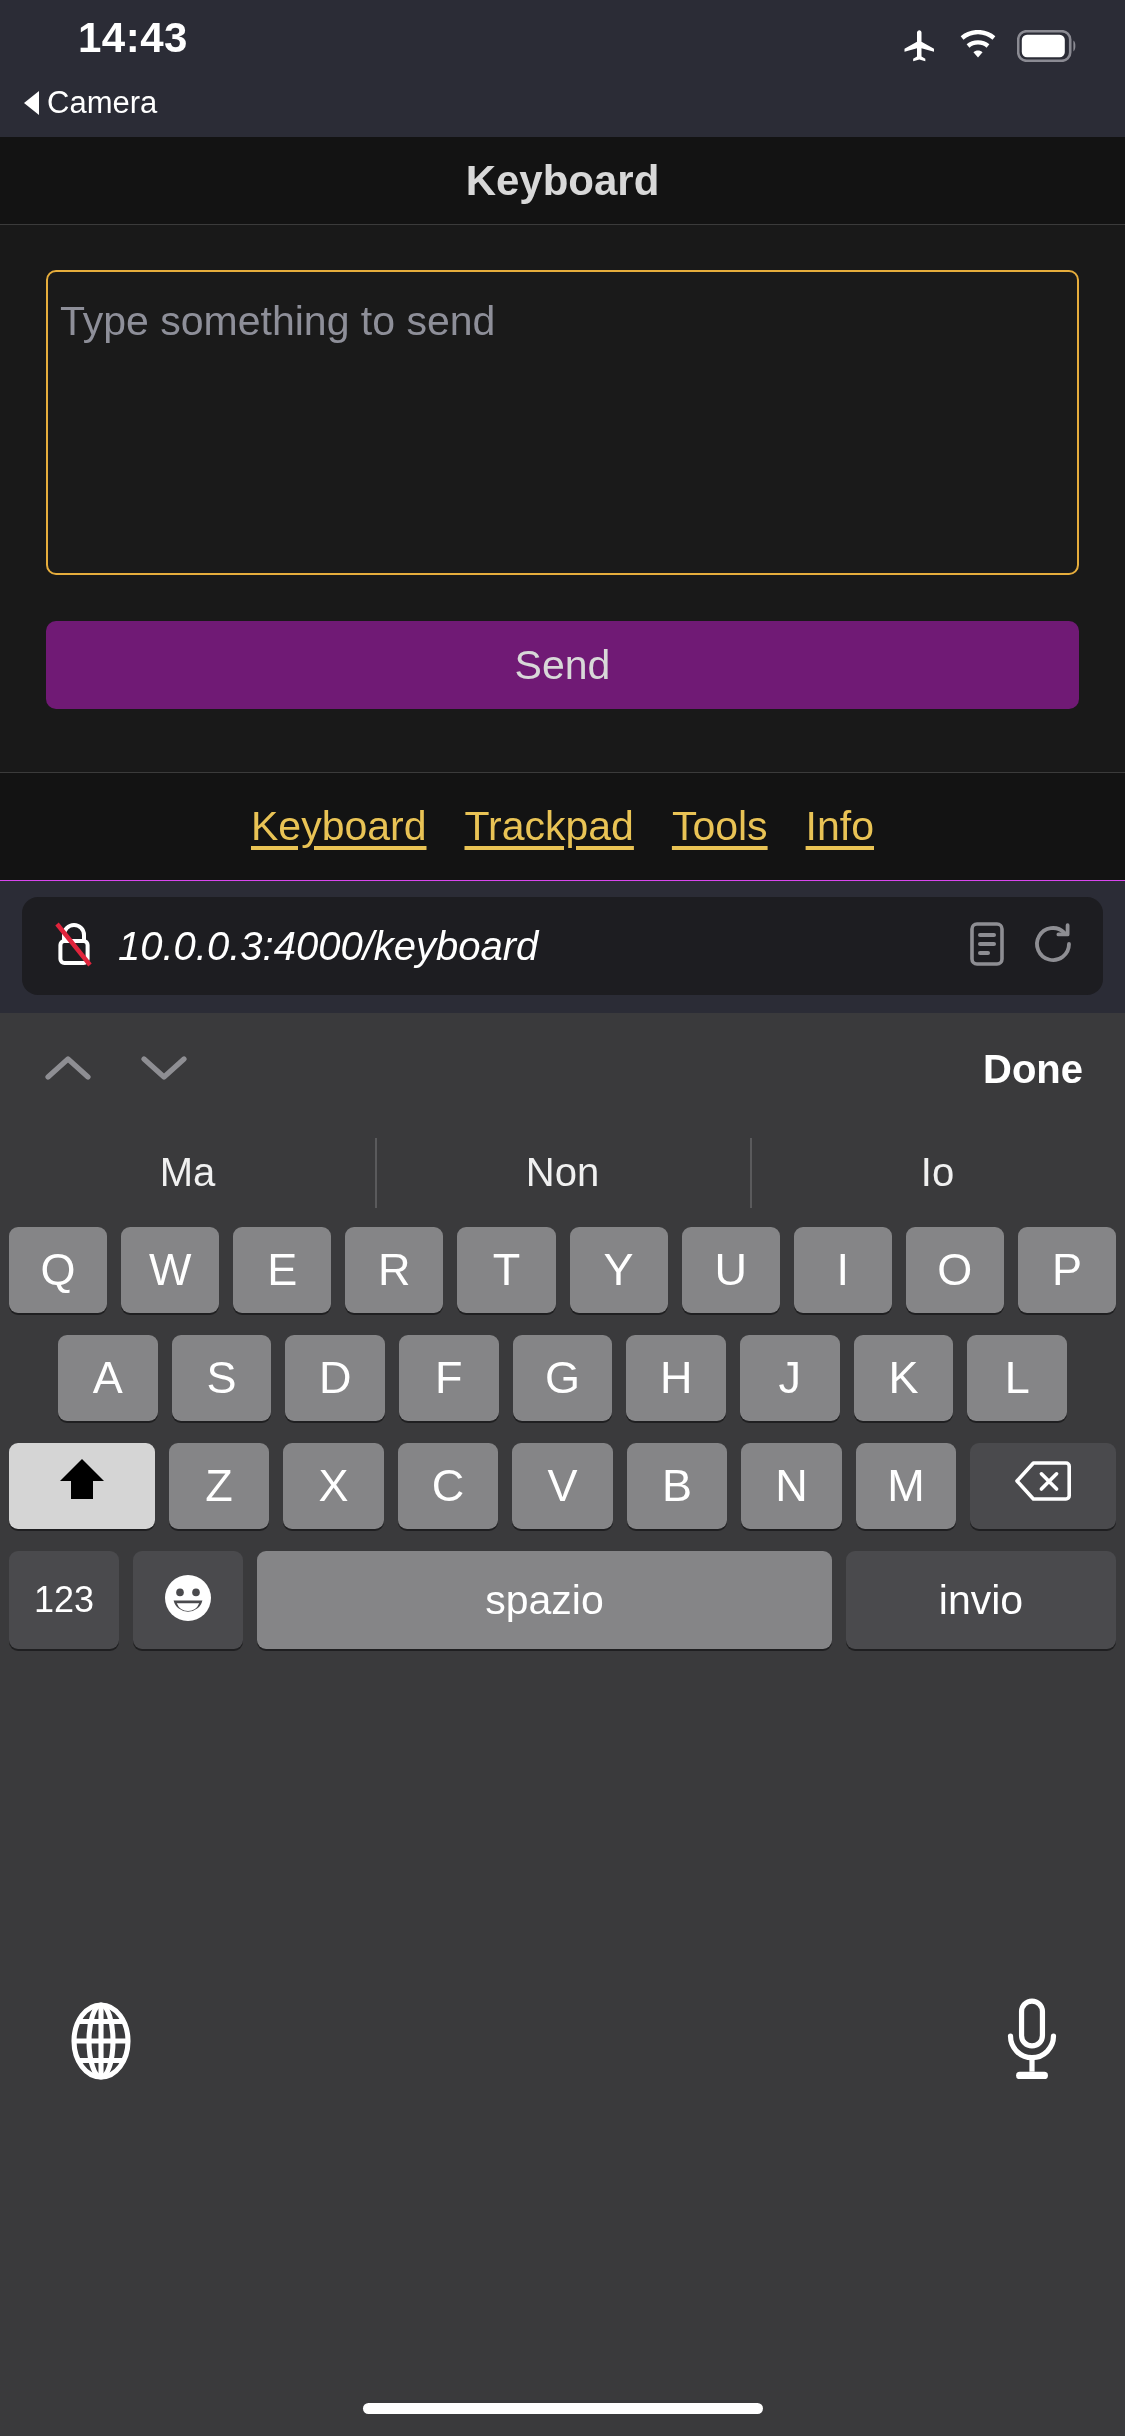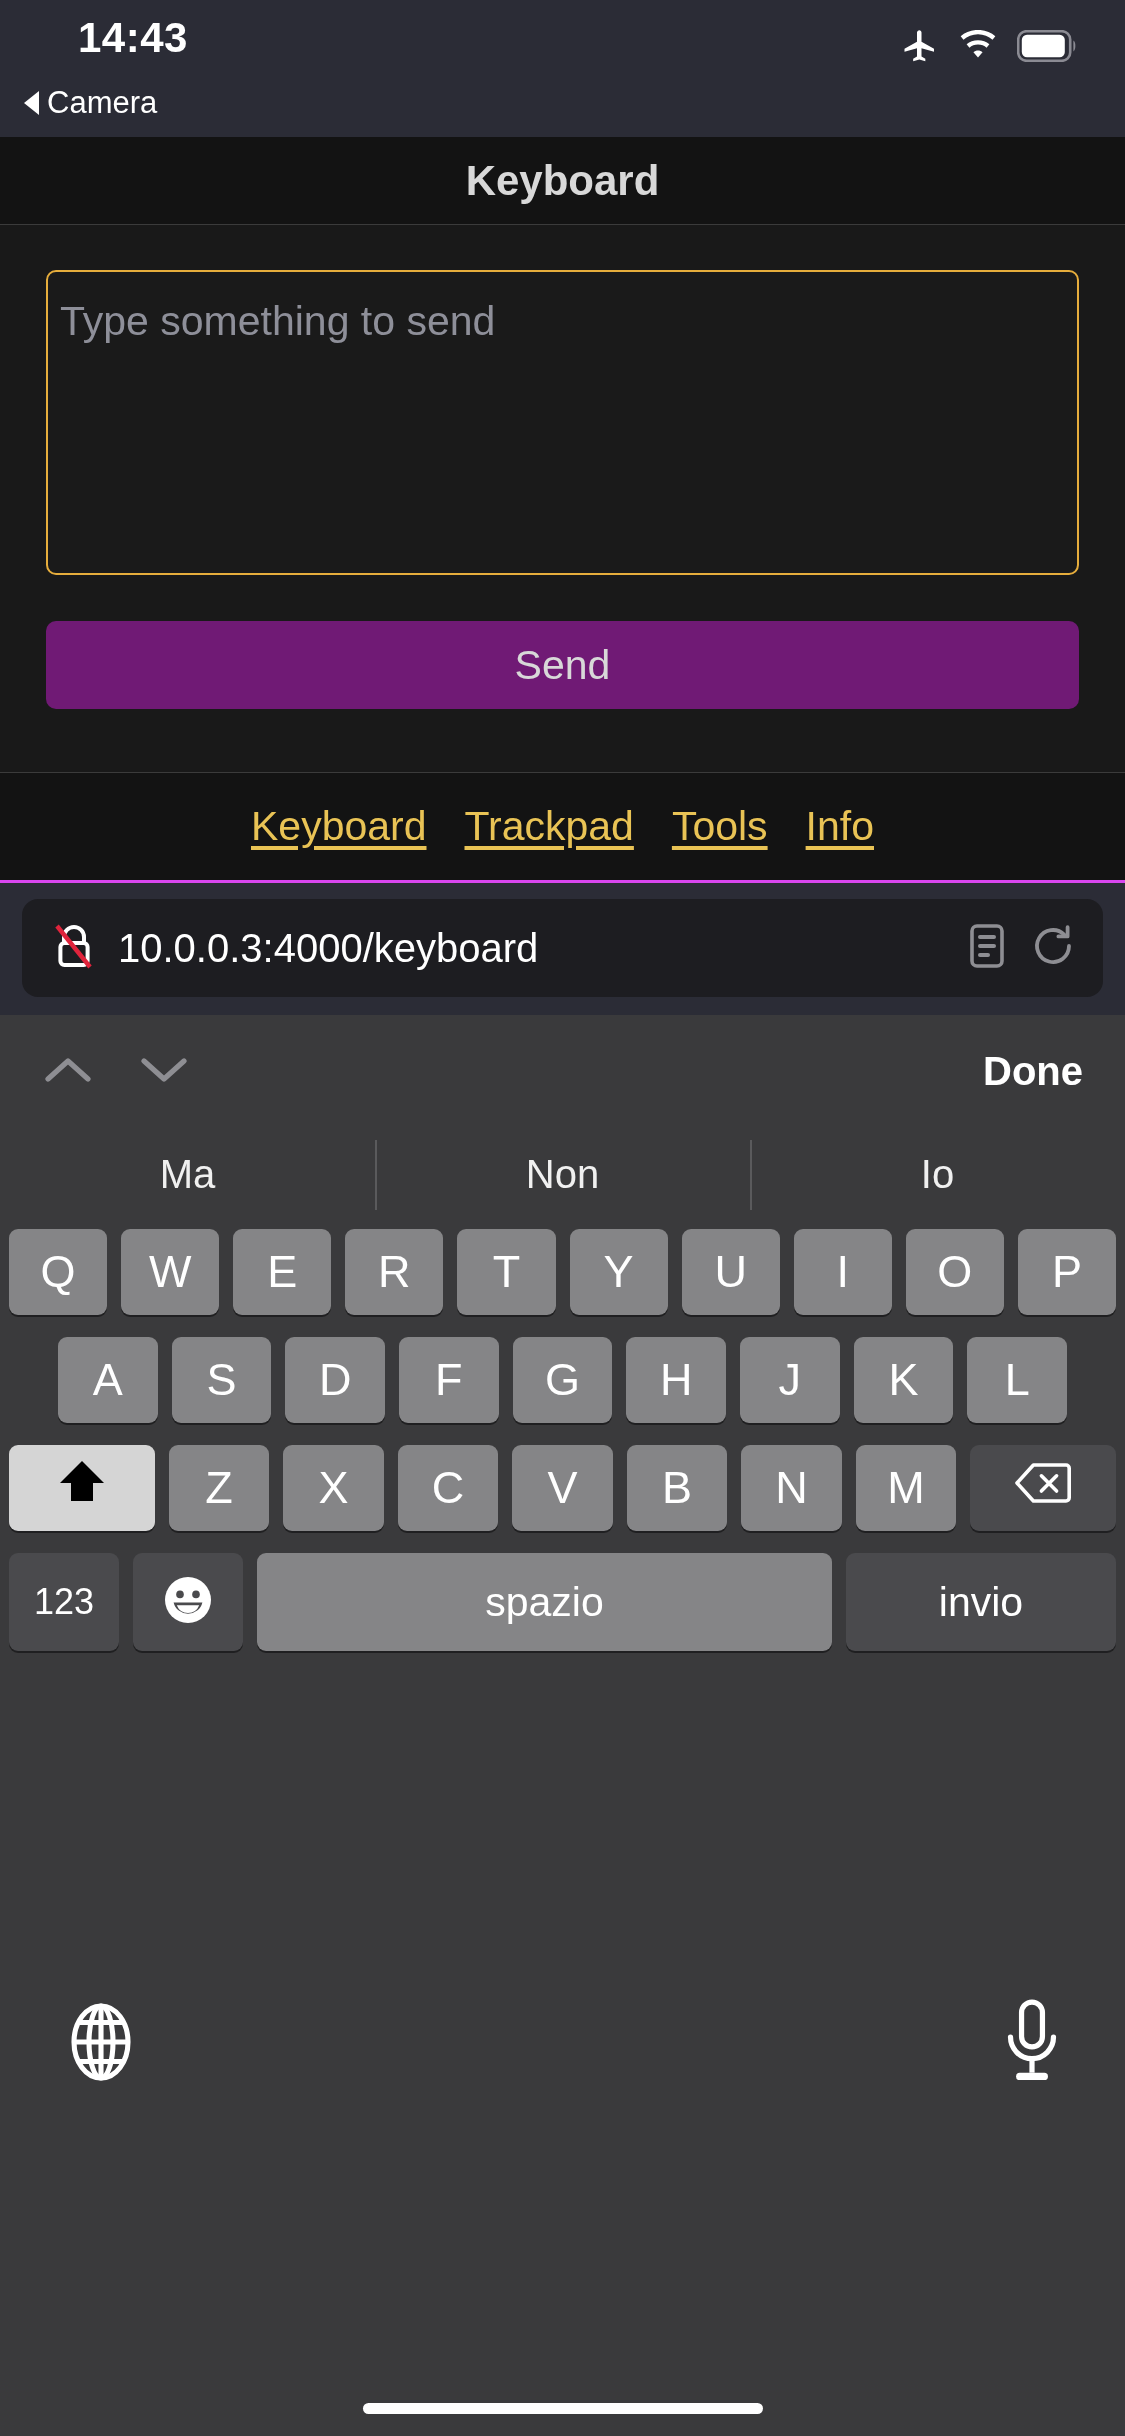--- a/index.html
+++ b/index.html
@@ -110,21 +110,22 @@
     font-size: 41px;
     text-decoration: underline;
     text-underline-offset: 6px;
   }
 
   
   .browserbar {
     background: #2b2c36;
     flex: 0 0 auto;
     padding: 16px 22px 18px 22px;
-    border-top: 3px solid #d946ef;
+    border-top: 1px solid #d946ef;
+    font-style: italic;
   }
   .urlfield {
     background: #1d1d21;
     border-radius: 16px;
     height: 98px;
     display: flex; align-items: center;
     padding: 0 26px 0 30px;
     gap: 22px;
   }
   .url-text {

